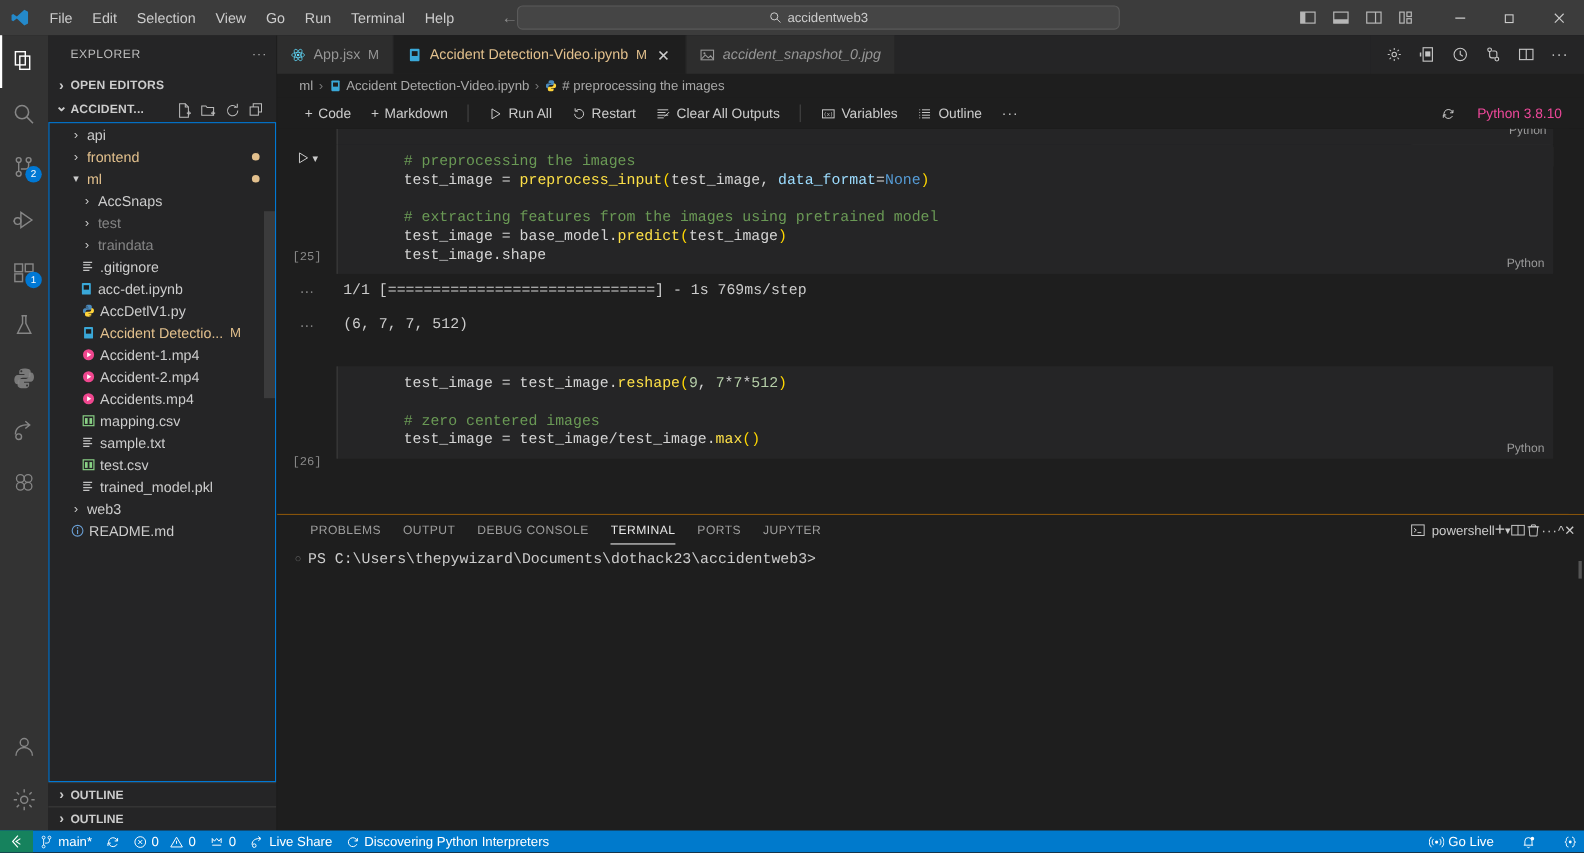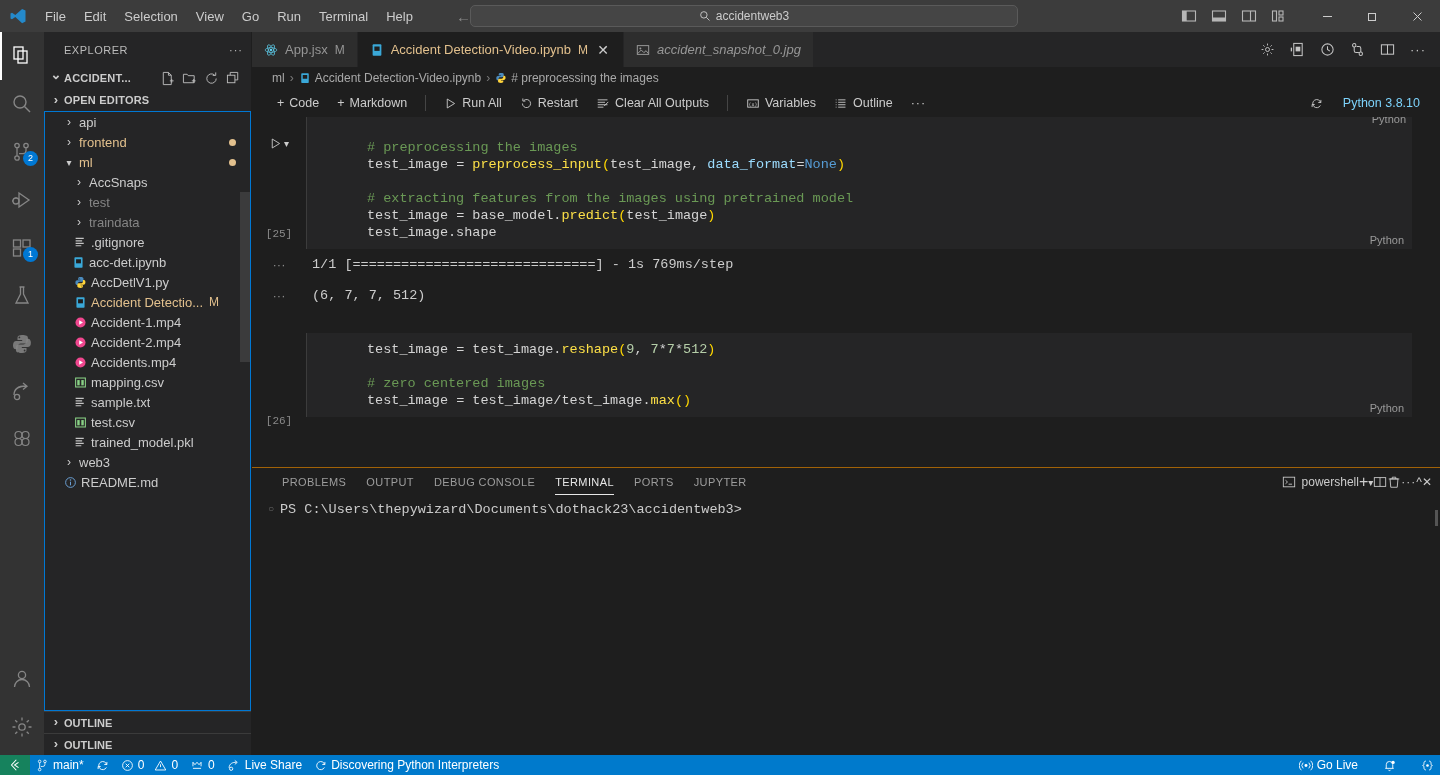--- a/index.html
+++ b/index.html
@@ -146,21 +146,21 @@
     height: 28px; display: flex; align-items: center; padding-left: 18px; gap: 4px;
     background: #1e1e1e; position: relative;
   }
   .nb-btn {
     display: flex; align-items: center; gap: 5px; font-size: 12.5px; color: #cccccc;
     padding: 2px 7px; border-radius: 4px; cursor: default;
   }
   .nb-div { width: 1px; height: 16px; background: #454545; margin: 0 7px; }
   .kernel-pill {
     position: absolute; right: 14px; display: flex; align-items: center; gap: 20px;
-    font-size: 12.5px; color: #7dd3fc; padding: 2px 6px; border-radius: 4px; cursor: default;
+    font-size: 12.5px; color: #ec4899; padding: 2px 6px; border-radius: 4px; cursor: default;
   }
 
   .notebook { flex: 1; position: relative; overflow: hidden; background: #1e1e1e; }
 
   .cell-wrap { position: relative; }
   .cell-gutter {
     position: absolute; left: 0; top: 0; width: 54px; display: flex; flex-direction: column;
     align-items: center; color: #cccccc;
   }
   .run-btn { display: flex; align-items: center; gap: 2px; padding-top: 6px; font-size: 12px;
@@ -409,20 +409,25 @@
       </div>
     </div>
 
     <div class="sidebar">
       <div class="sb-header">
         <span>EXPLORER</span>
         <span style="letter-spacing:1px;">···</span>
       </div>
 
       <div class="sb-section-head">
+        <span class="chev right"></span>
+        <span>OPEN EDITORS</span>
+      </div>
+
+      <div class="sb-section-head">
         <span class="chev down"></span>
         <span>ACCIDENT...</span>
         <span class="folder-actions">
           <span class="fa-ico">
             <svg width="15" height="15" viewBox="0 0 16 16">
                 <path d="M9 1.5H3.5v13H12V4.5z" fill="none" stroke="#cccccc" stroke-width="1"></path>
                 <path d="M9 1.5v3h3" fill="none" stroke="#cccccc" stroke-width="1"></path>
                 <path d="M10.5 10.5h4M12.5 8.5v4" stroke="#cccccc" stroke-width="1"></path>
               </svg>
           </span>
@@ -438,25 +443,20 @@
                 <path d="M12.5 1.5v3.2h-3.2" fill="none" stroke="#cccccc" stroke-width="1"></path>
               </svg>
           </span>
           <span class="fa-ico">
             <svg width="15" height="15" viewBox="0 0 16 16">
                 <rect x="1.5" y="4.5" width="8" height="8" fill="none" stroke="#cccccc" stroke-width="1"></rect>
                 <path d="M4.5 4.5v-3h8v8h-3" fill="none" stroke="#cccccc" stroke-width="1"></path>
               </svg>
           </span>
         </span>
-      </div>
-
-      <div class="sb-section-head">
-        <span class="chev right"></span>
-        <span>OPEN EDITORS</span>
       </div>
 
       <div class="tree">
         <div class="scrollbar-v"></div>
 
         <div class="row" style="padding-left:16px;">
           <span class="twisty">›</span>
           <span class="label">api</span>
         </div>
 

